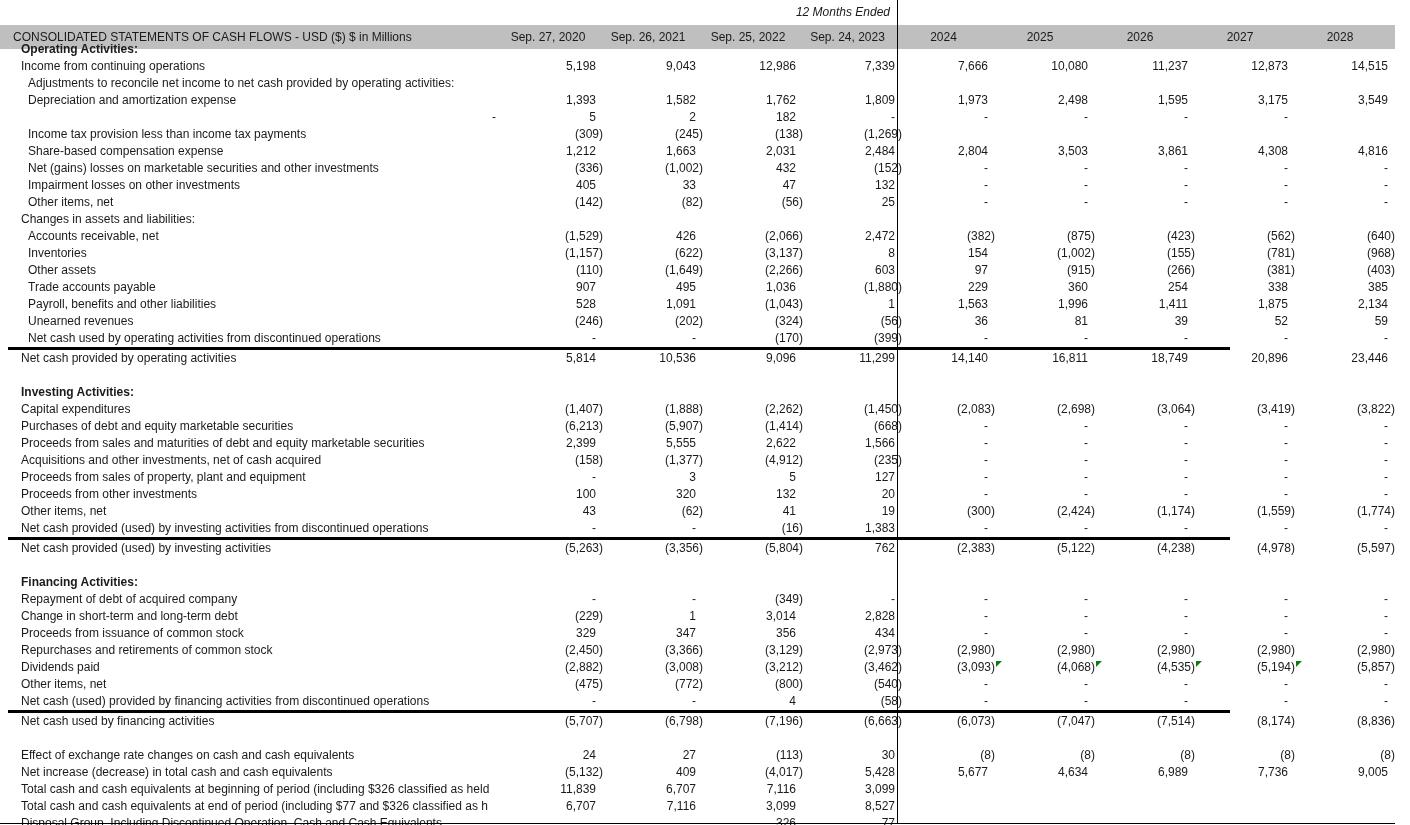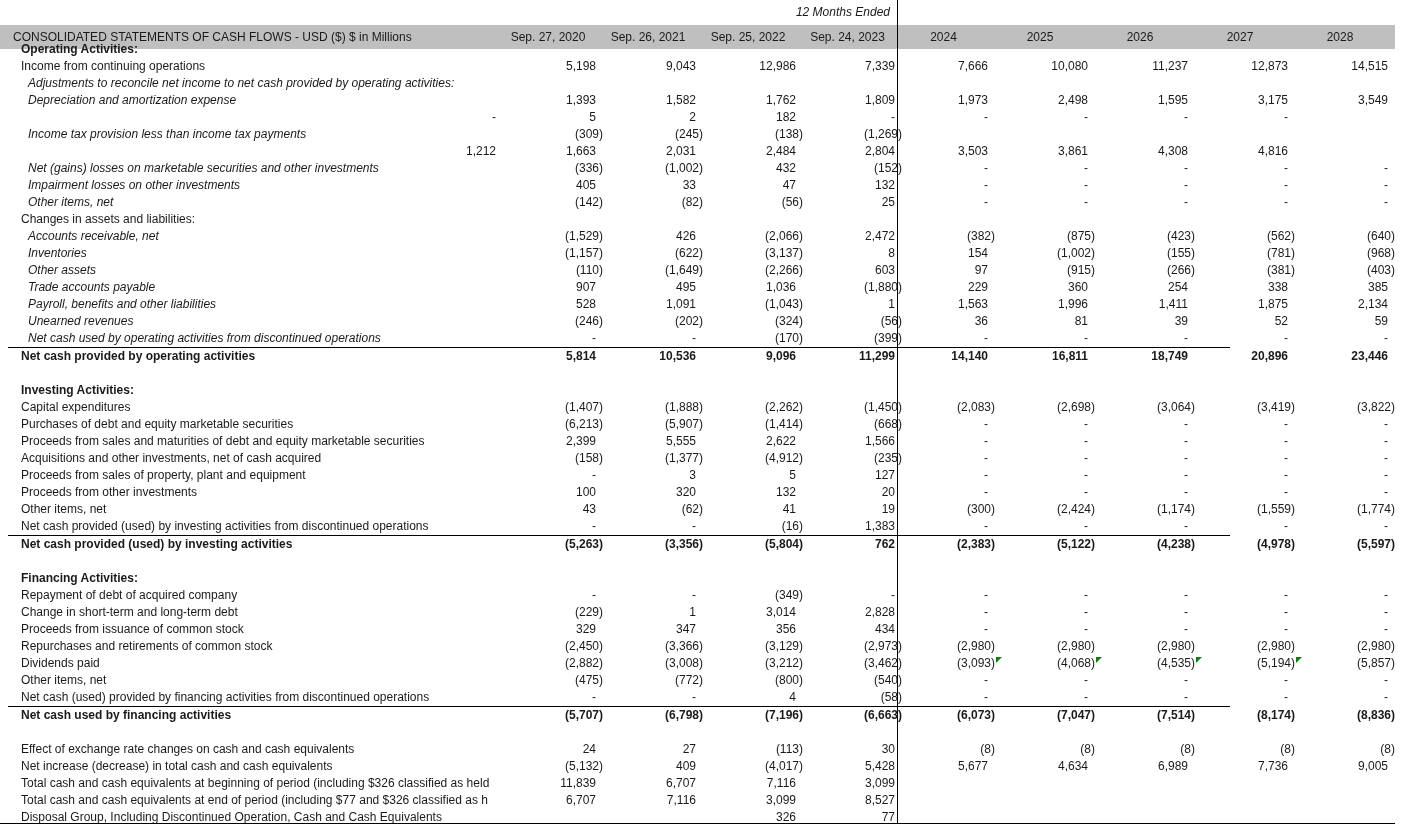--- a/index.html
+++ b/index.html
@@ -22,26 +22,26 @@
     background:var(--header-band,#bfbfbf); line-height:16px;
   }
   .header-band .hcell { text-align:center; white-space:nowrap; overflow:visible; }
   .header-band .title-cell {
     text-align:left; padding-left:13px; white-space:nowrap; overflow:hidden;
   }
   .tbody { position:absolute; top:41px; left:8px; width:1222px; }
   .row { height:17px; line-height:17px; }
   .cell { height:17px; overflow:visible; white-space:nowrap; }
   .label { text-align:left; padding-left:13px; overflow:hidden; }
-  .label.ind { padding-left:20px;font-style:italic; }
+  .label.ind { padding-left:20px; }
   .num { text-align:right; position:relative; }
   .num.pos { padding-right:10px; }
   .num.neg { padding-right:3px; }
   .row.section { font-weight:bold; }
-  .row.total  { font-weight:bold; border-top:1px solid #000000; }
+  .row.total  { font-weight:normal; border-top:3px solid #000000; }
   .flag {
     position:absolute; top:2px; right:-4px; width:6px; height:6px;
     background:var(--flag-green,#107c10);
     -webkit-clip-path:polygon(0 0,100% 0,0 100%);
     clip-path:polygon(0 0,100% 0,0 100%);
   }
   .vdivider {
     position:absolute; top:0; left:897px; width:1px; height:824px;
     background:var(--divider,#000);
   }
@@ -143,20 +143,21 @@
         <div class="cell num neg"><span>(138)</span></div>
         <div class="cell num neg"><span>(1,269)</span></div>
         <div class="cell num pos"><span></span></div>
         <div class="cell num pos"><span></span></div>
         <div class="cell num pos"><span></span></div>
         <div class="cell num pos"><span></span></div>
         <div class="cell num pos"><span></span></div>
         <div class="cell"></div>
       </div>
       <div class="row grid">
+        <div class="cell label ind">Share-based compensation expense</div>
         <div class="cell num pos"><span>1,212</span></div>
         <div class="cell num pos"><span>1,663</span></div>
         <div class="cell num pos"><span>2,031</span></div>
         <div class="cell num pos"><span>2,484</span></div>
         <div class="cell num pos"><span>2,804</span></div>
         <div class="cell num pos"><span>3,503</span></div>
         <div class="cell num pos"><span>3,861</span></div>
         <div class="cell num pos"><span>4,308</span></div>
         <div class="cell num pos"><span>4,816</span></div>
         <div class="cell"></div>

